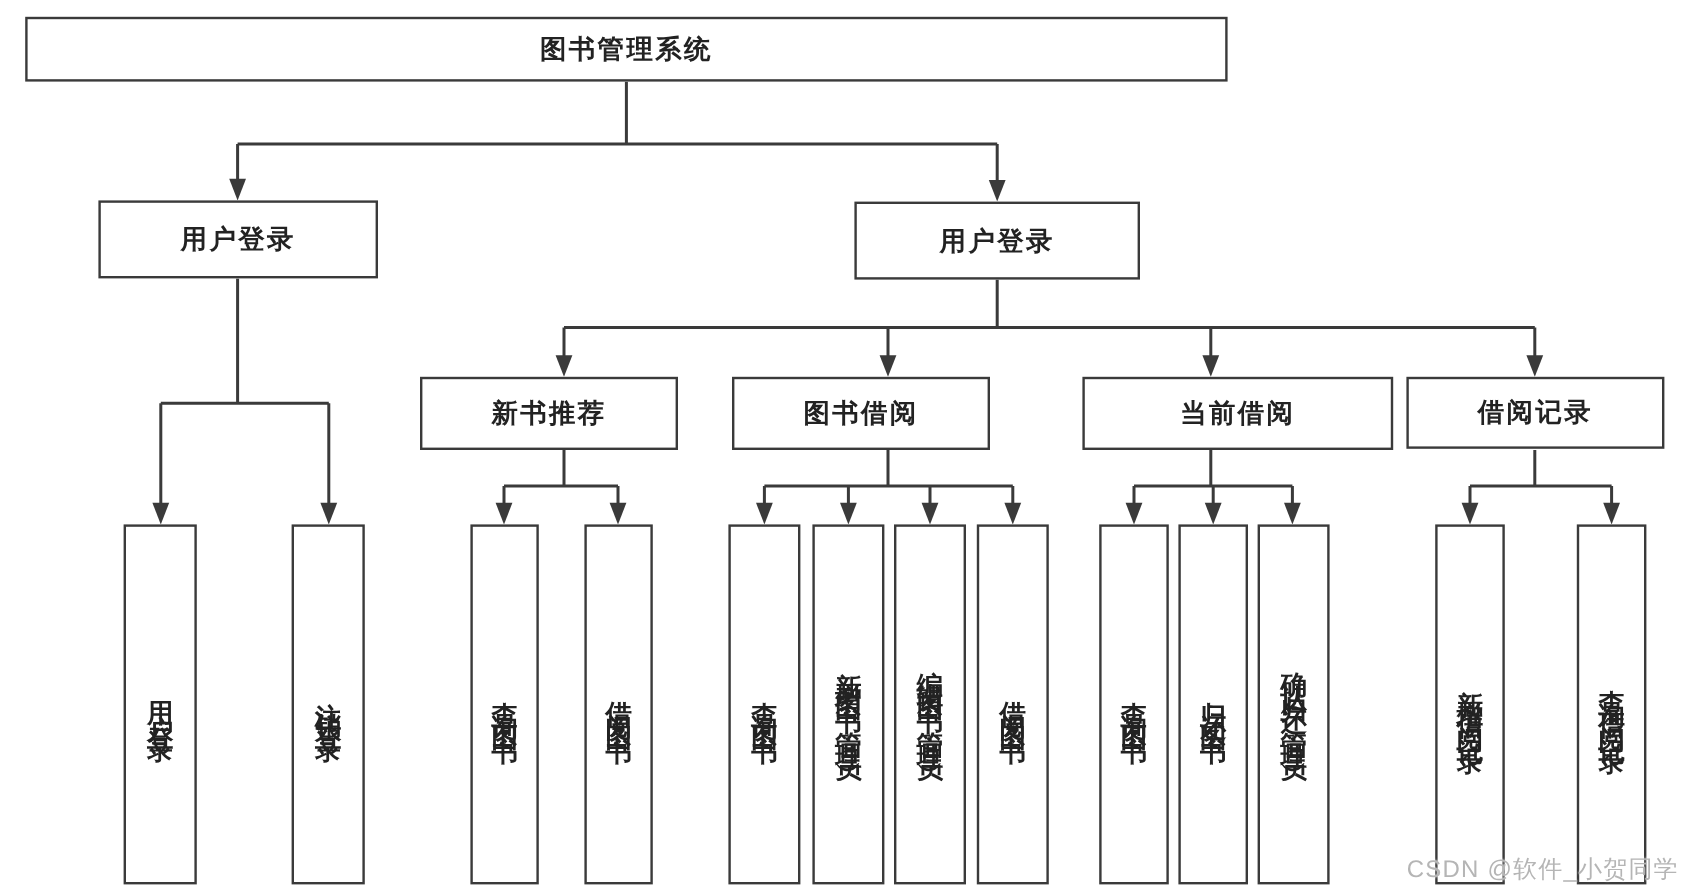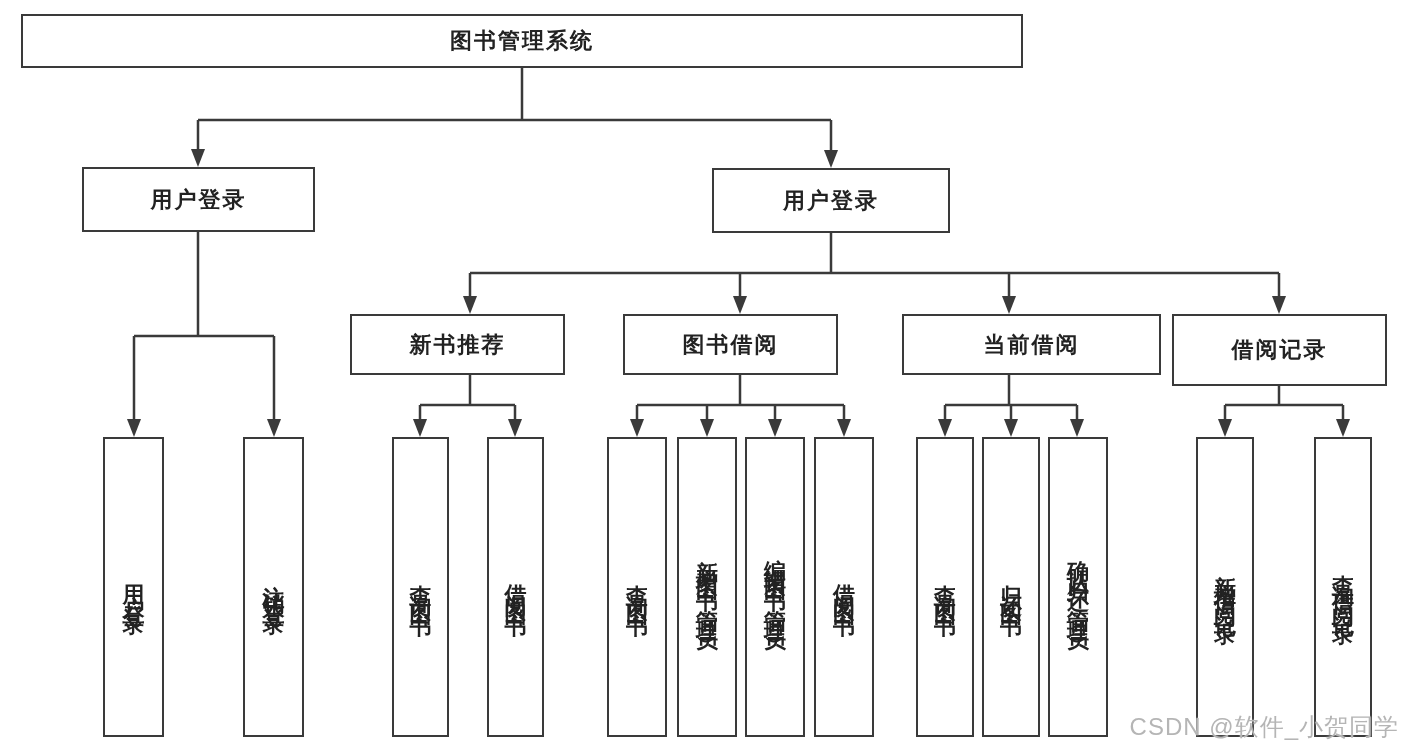--- a/index.html
+++ b/index.html
@@ -31,21 +31,21 @@
   }
   .h-label{font-size:22px;letter-spacing:2px;white-space:nowrap;}
   .leaf .v-label{
     writing-mode:vertical-rl;
     font-size:22px;line-height:1;
     letter-spacing:10px;
     white-space:nowrap;
   }
   .watermark{
     position:absolute;top:711px;right:6px;z-index:5;
-    font-size:24px;color:var(--wm);
+    font-size:20px;color:var(--wm);
     white-space:nowrap;letter-spacing:1px;
     text-shadow:0 0 2px #ffffff;
   }
 </style>
 </head>
 <body>
 
 <div class="stage">
 
   <svg class="connectors" width="1405" height="747" viewBox="0 0 1405 747">
@@ -94,27 +94,27 @@
   <div class="box" style="left:82px;top:167px;width:233px;height:65px">
     <span class="h-label">用户登录</span>
   </div>
   <div class="box" style="left:712px;top:168px;width:238px;height:65px">
     <span class="h-label">用户登录</span>
   </div>
 
   <div class="box" style="left:350px;top:314px;width:215px;height:61px">
     <span class="h-label">新书推荐</span>
   </div>
-  <div class="box" style="left:623px;top:314px;width:215px;height:61px">
+  <div class="box" style="left:610px;top:314px;width:215px;height:61px">
     <span class="h-label">图书借阅</span>
   </div>
   <div class="box" style="left:902px;top:314px;width:259px;height:61px">
     <span class="h-label">当前借阅</span>
   </div>
-  <div class="box" style="left:1172px;top:314px;width:215px;height:72px">
+  <div class="box" style="left:1172px;top:314px;width:215px;height:60px">
     <span class="h-label">借阅记录</span>
   </div>
 
   <div class="box leaf" style="left:103px;top:437px;width:61px;height:300px">
     <span class="v-label">用户登录</span>
   </div>
   <div class="box leaf" style="left:243px;top:437px;width:61px;height:300px">
     <span class="v-label">注销登录</span>
   </div>
 

